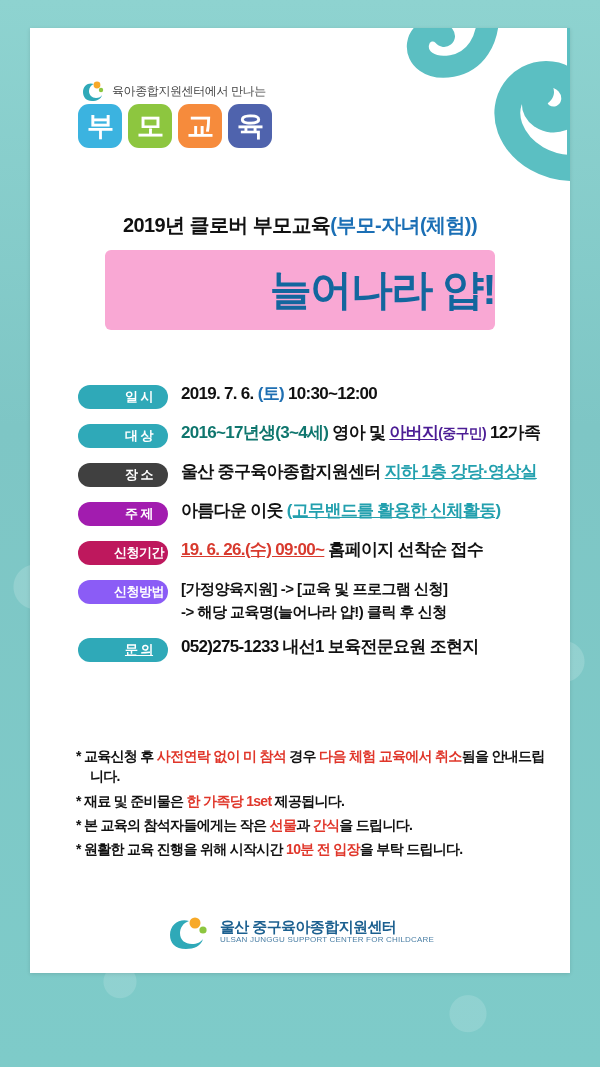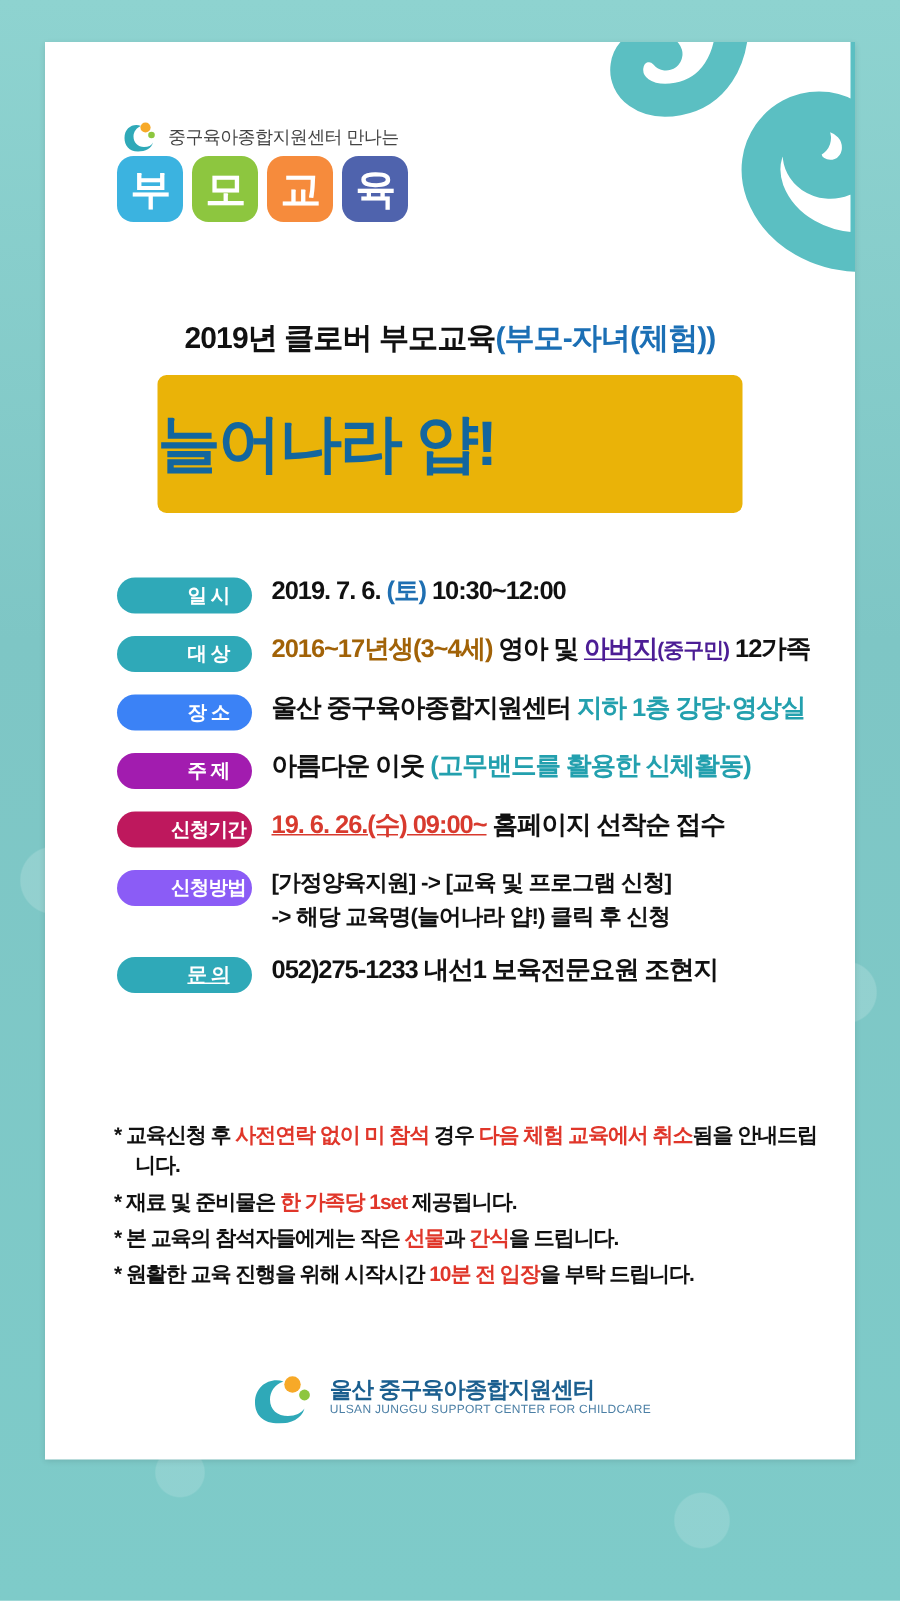--- a/index.html
+++ b/index.html
@@ -53,41 +53,41 @@
   }
   .b1{background:#3bb3e0}.b2{background:#8dc63f}.b3{background:#f68b3c}.b4{background:#4f63ad}
 
   .title-line{
     position:absolute;left:0;right:0;top:184px;
     text-align:center;font-size:20px;font-weight:bold;color:#111;
     letter-spacing:-.6px;
   }
   .title-line .accent{color:#1b6fb5;}
   .hero{
-    position:absolute;left:75px;top:222px;width:390px;height:92px;
-    background:#eab308;border-radius:6px;
-    display:flex;align-items:center;justify-content:flex-start;
+    position:absolute;left:75px;top:222px;width:390px;height:80px;
+    background:#f9a8d4;border-radius:6px;
+    display:flex;align-items:center;justify-content:flex-end;
   }
   .hero span{font-size:42px;font-weight:bold;color:#13669e;letter-spacing:-1.5px;}
 
   
   .info{
     position:absolute;left:48px;top:355px;width:470px;
   }
   .row{display:flex;align-items:flex-start;margin-bottom:13px;}
   .tag{
     flex:0 0 auto;width:58px;height:24px;border-radius:12px;background:#2fa9b8;
     color:#fff;font-size:13px;font-weight:bold;letter-spacing:-.5px;
     display:flex;align-items:center;justify-content:center;margin-top:2px;padding-left:32px;
   }
   .val{margin-left:13px;font-size:17px;color:#111;letter-spacing:-.7px;line-height:1.35;font-weight:bold;}
   .val .blue{color:#1f6fb2;}
-  .val .green{color:#a16207;}
+  .val .green{color:#0f766e;}
   .val .red{color:#d83a2e;}
-  .val .teal{color:#23a0ae;}
+  .val .teal{color:#23a0ae;text-decoration:underline;}
   .val .purple{color:#4c1d95;}
   .val .ul{text-decoration:underline;}
   .val .sm{font-size:14px;}
   .val2{margin-left:13px;font-size:15px;color:#111;letter-spacing:-.5px;line-height:1.5;font-weight:bold;}
 
   
   .notes{
     position:absolute;left:46px;top:718px;width:480px;
     font-size:14px;line-height:1.45;color:#111;letter-spacing:-.7px;font-weight:bold;
   }
@@ -118,21 +118,21 @@
   </svg>
 
   <div class="brandline">
     <span class="brand-mark">
       <svg viewBox="0 0 24 22" width="24" height="22">
         <path d="M3,12 C3,5 9,2 14,4 C11,5 9,8 9,11 C9,15 12,18 16,18 C19,18 21,17 22,15 C21,19 17,21 12,21 C6,21 3,17 3,12Z" fill="#2fa9b8"></path>
         <circle cx="17" cy="5" r="3.4" fill="#f7a928"></circle>
         <circle cx="21" cy="10" r="2.2" fill="#8dc63f"></circle>
       </svg>
     </span>
-    <span class="brand-text">중구육아종합지원센터 만나는</span>
+    <span class="brand-text">육아종합지원센터에서 만나는</span>
   </div>
 
   <div class="bumo">
     <span class="b1">부</span>
     <span class="b2">모</span>
     <span class="b3">교</span>
     <span class="b4">육</span>
   </div>
 
   <div class="title-line">
@@ -146,21 +146,21 @@
   <div class="info">
       <div class="row">
         <div class="tag" style="background: rgb(47, 169, 184);">일 시</div>
         <div class="val">2019. 7. 6. <span class="blue">(토)</span> 10:30~12:00</div>
       </div>
       <div class="row">
         <div class="tag" style="background: rgb(47, 169, 184);">대 상</div>
         <div class="val"><span class="green">2016~17년생(3~4세)</span> 영아 및 <span class="purple ul">아버지</span><span class="purple sm">(중구민)</span> 12가족</div>
       </div>
       <div class="row">
-        <div class="tag" style="background: #3b82f6;">장 소</div>
+        <div class="tag" style="background: #404040;">장 소</div>
         <div class="val">울산 중구육아종합지원센터 <span class="teal">지하 1층 강당·영상실</span></div>
       </div>
       <div class="row">
         <div class="tag" style="background: #a21caf;">주 제</div>
         <div class="val">아름다운 이웃 <span class="teal">(고무밴드를 활용한 신체활동)</span></div>
       </div>
       <div class="row">
         <div class="tag" style="background: #be185d;">신청기간</div>
         <div class="val"><span class="red ul">19. 6. 26.(수) 09:00~</span> 홈페이지 선착순 접수</div>
       </div>

